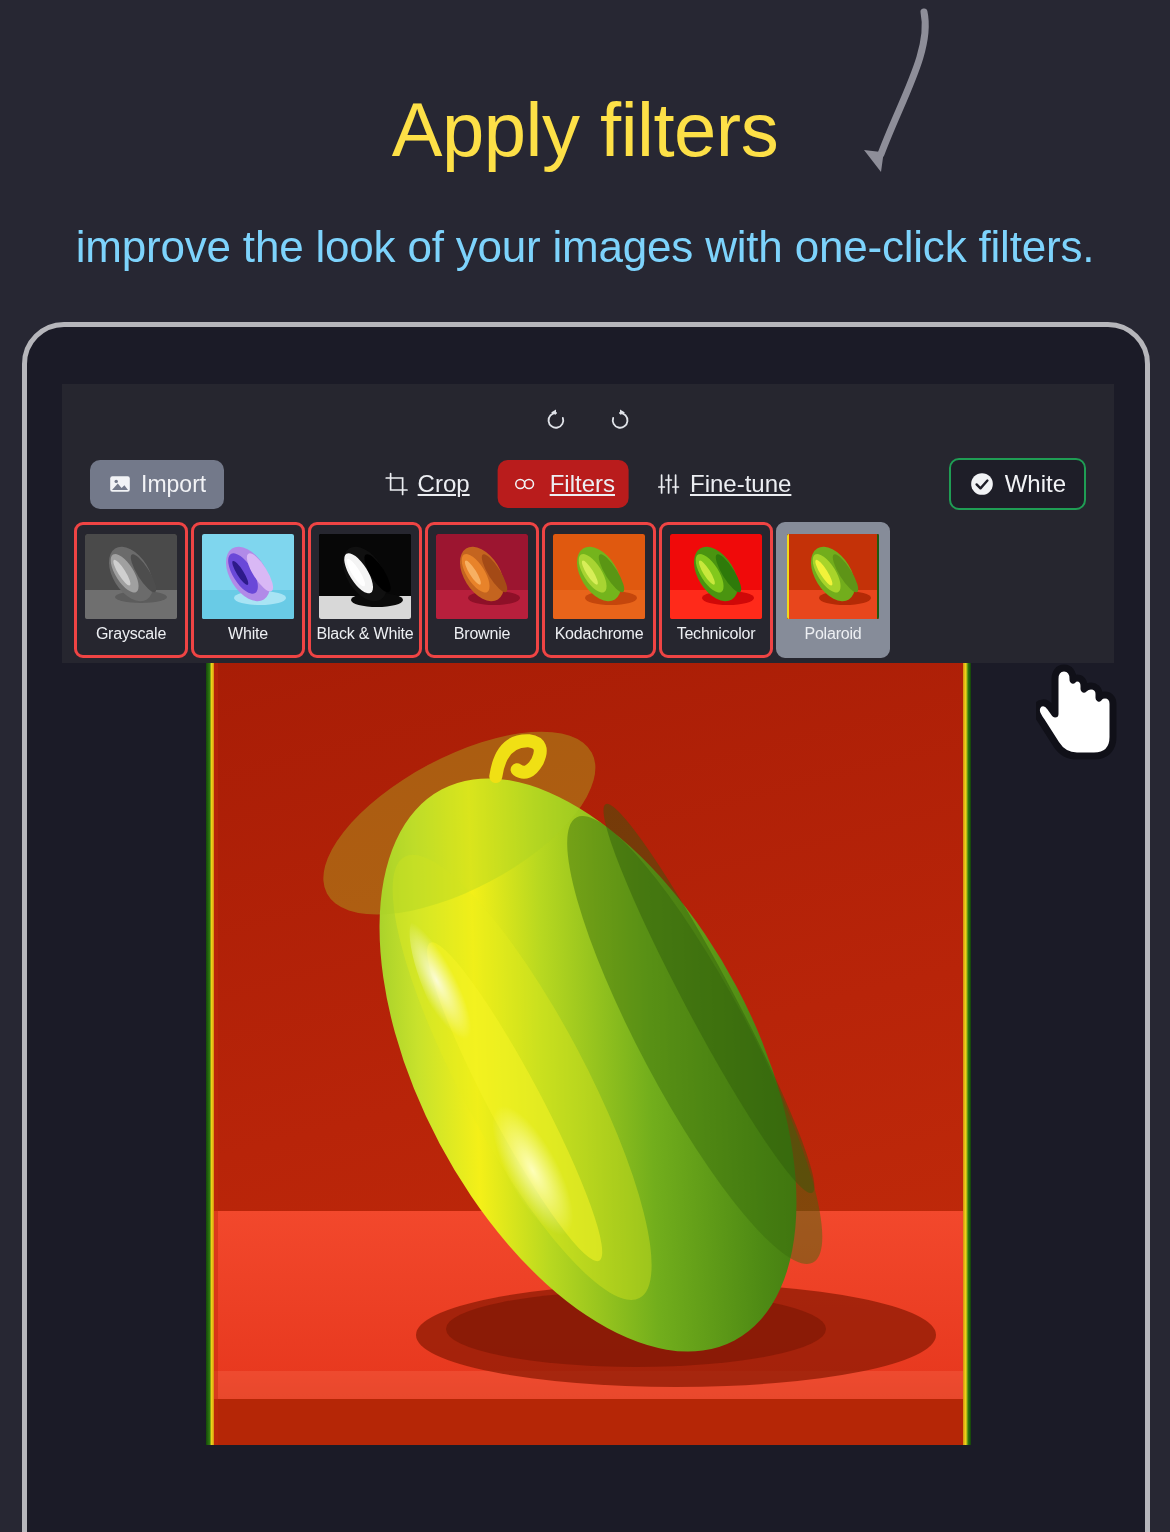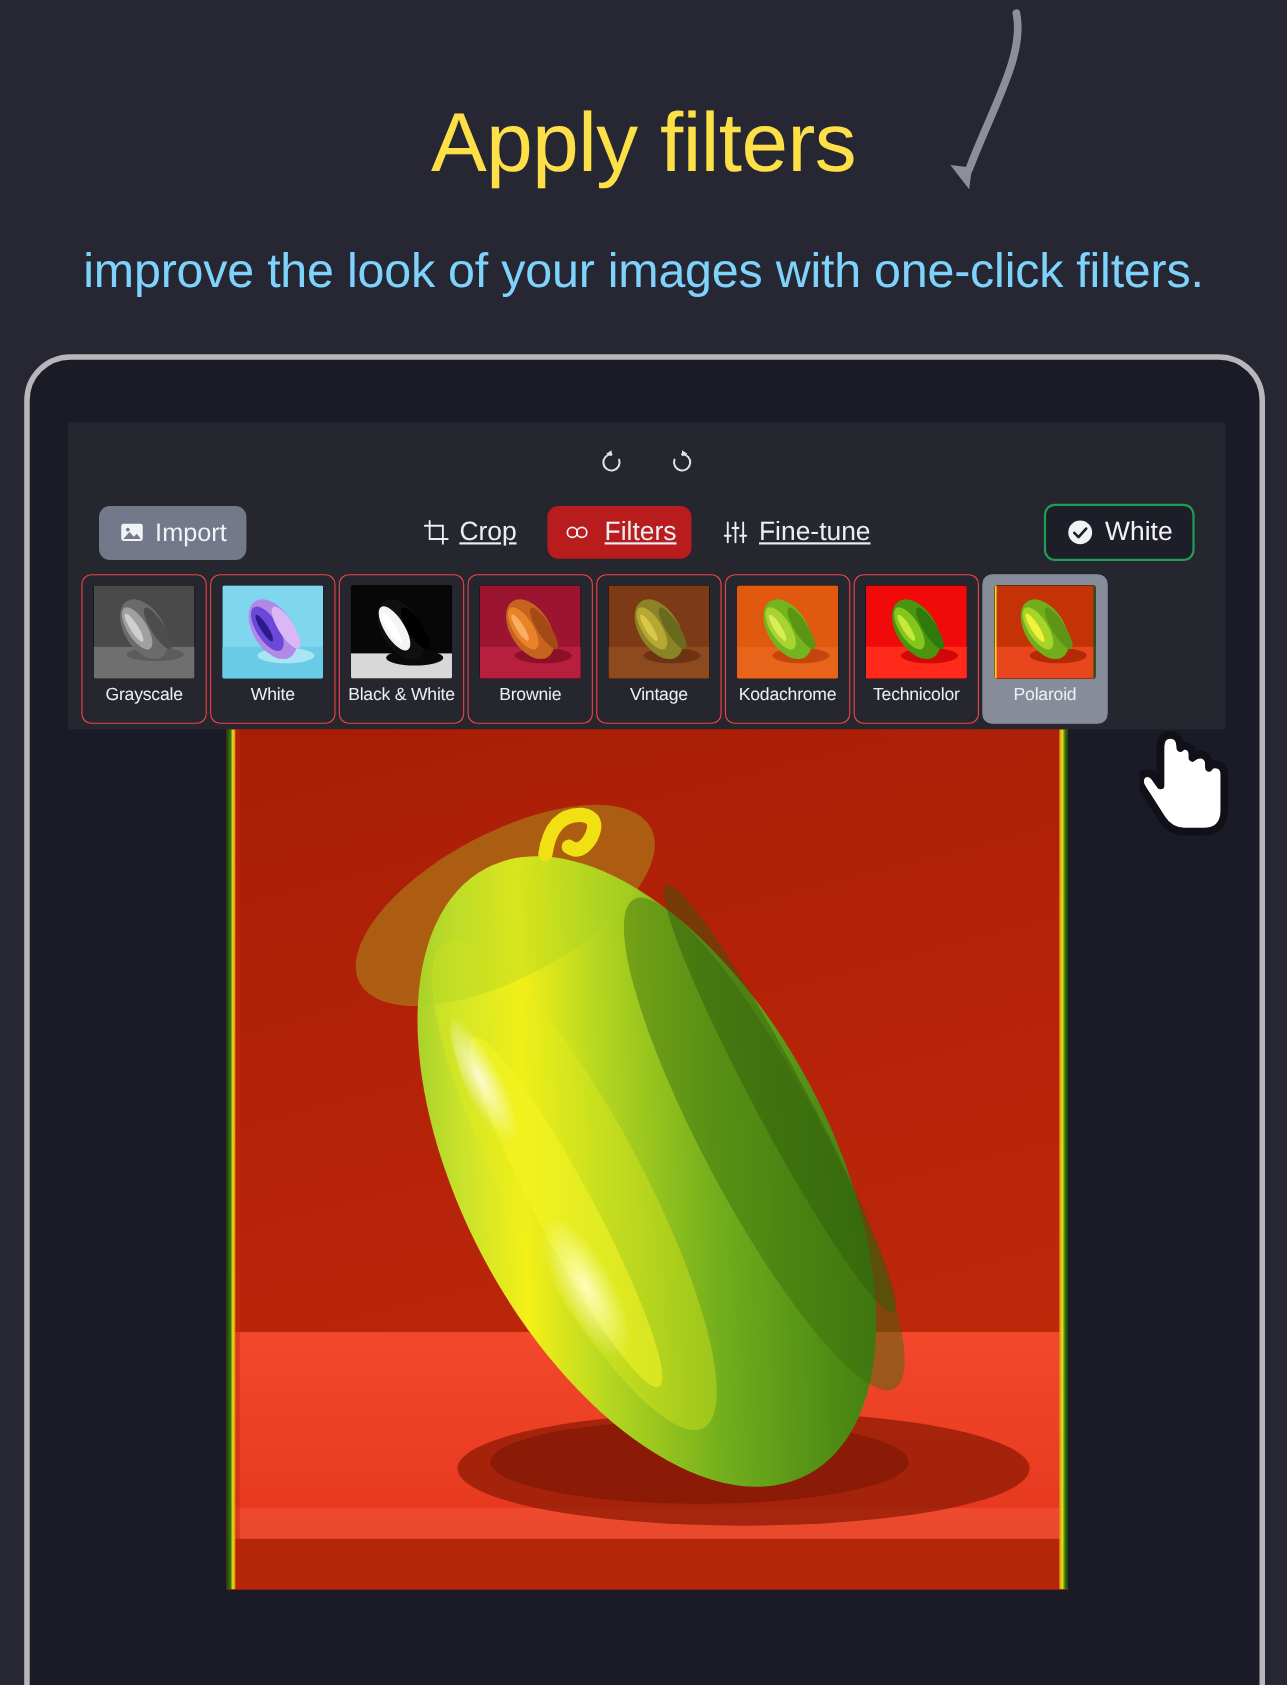--- a/index.html
+++ b/index.html
@@ -150,21 +150,21 @@
     left: 10px;
     right: 10px;
     height: 136px;
     display: flex;
     gap: 3px;
     padding: 0 2px;
   }
   .filter-item {
     width: 114px;
     border-radius: 9px;
-    border: 1px solid #ef4444;
+    border: 3px solid #ef4444;
     background: transparent;
     display: flex;
     flex-direction: column;
     align-items: center;
     justify-content: flex-start;
     padding-top: 9px;
     cursor: pointer;
   }
   .filter-item.selected {
     background: #868c99;
@@ -370,36 +370,20 @@
                 <ellipse cx="46" cy="40" rx="18" ry="30" fill="#c4641f"></ellipse>
                 <ellipse cx="41" cy="36" rx="9" ry="22" fill="#e8832a"></ellipse>
                 <ellipse cx="39" cy="34" rx="3.4" ry="14" fill="#f7b062"></ellipse>
                 <ellipse cx="57" cy="46" rx="6" ry="22" fill="#a44a16"></ellipse>
               </g>
             </svg>
           </div>
           <div class="filter-label">Brownie</div>
         </div>
 
-        <div class="filter-item">
-          <div class="thumb">
-            <svg viewBox="0 0 92 85" preserveAspectRatio="none">
-              <rect width="92" height="85" fill="#7d3a16"></rect>
-              <rect y="56" width="92" height="29" fill="#8c4a1e"></rect>
-              <ellipse cx="58" cy="64" rx="26" ry="7" fill="#6e3312"></ellipse>
-              <g transform="rotate(-32 46 40)">
-                <ellipse cx="46" cy="40" rx="18" ry="30" fill="#8a8426"></ellipse>
-                <ellipse cx="41" cy="36" rx="9" ry="22" fill="#b6a832"></ellipse>
-                <ellipse cx="39" cy="34" rx="3.4" ry="14" fill="#d8c84a"></ellipse>
-                <ellipse cx="57" cy="46" rx="6" ry="22" fill="#6a6a1e"></ellipse>
-              </g>
-            </svg>
-          </div>
-          <div class="filter-label">Vintage</div>
-        </div>
 
         <div class="filter-item">
           <div class="thumb">
             <svg viewBox="0 0 92 85" preserveAspectRatio="none">
               <rect width="92" height="85" fill="#e0590f"></rect>
               <rect y="56" width="92" height="29" fill="#e8641a"></rect>
               <ellipse cx="58" cy="64" rx="26" ry="7" fill="#c4460c"></ellipse>
               <g transform="rotate(-32 46 40)">
                 <ellipse cx="46" cy="40" rx="18" ry="30" fill="#74b41c"></ellipse>
                 <ellipse cx="41" cy="36" rx="9" ry="22" fill="#a8d432"></ellipse>

